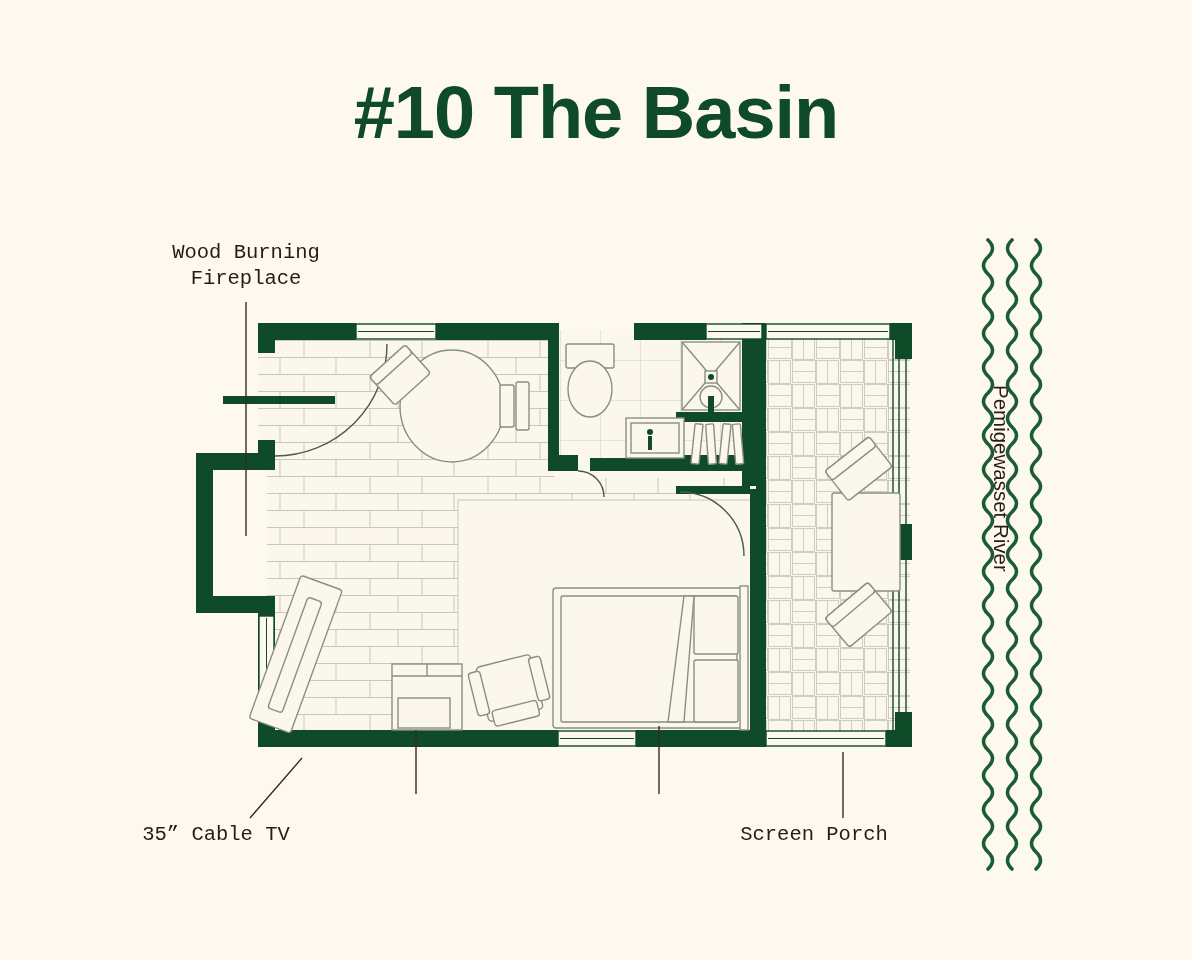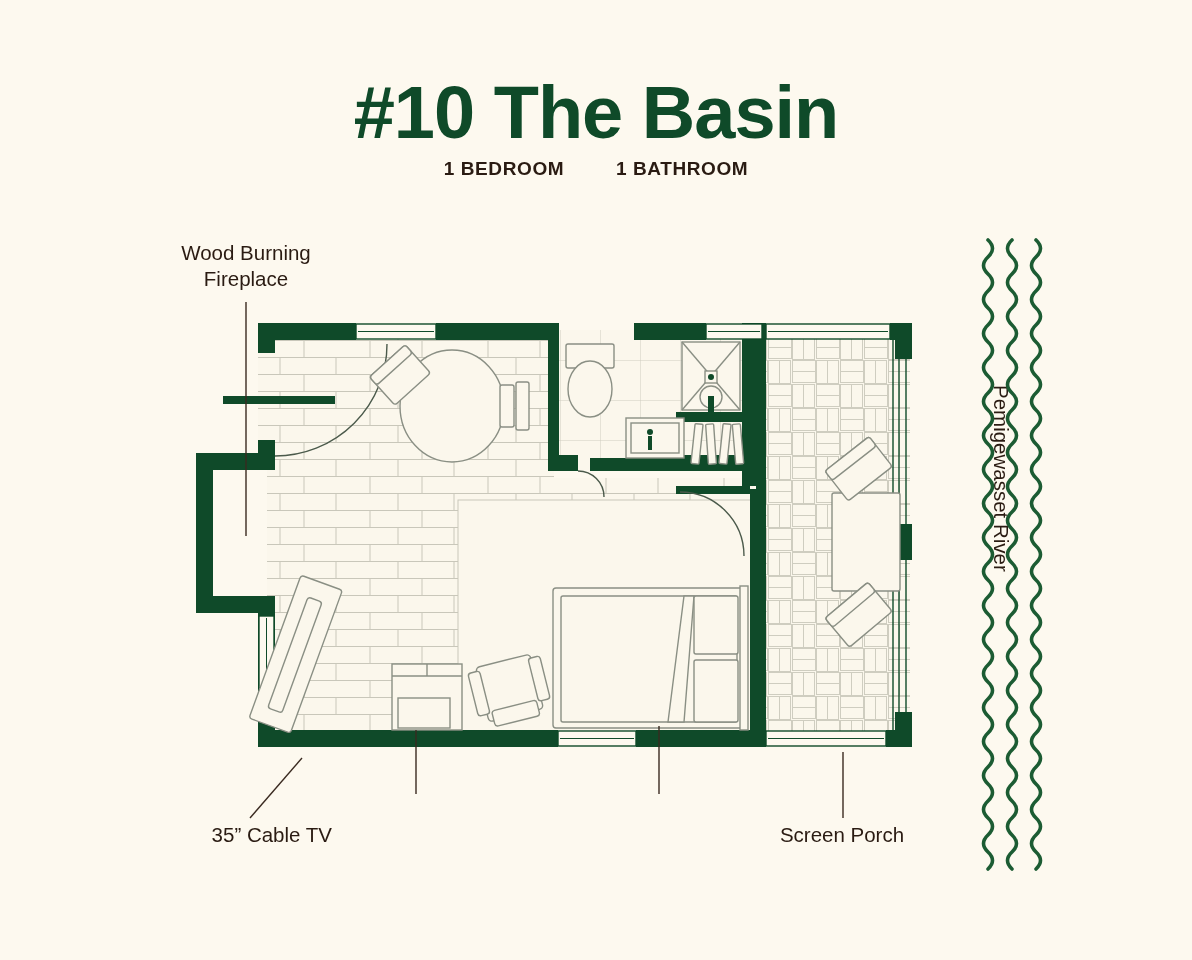--- a/index.html
+++ b/index.html
@@ -49,26 +49,27 @@
   .subtitle span { display: inline-block; }
   .subtitle .gap { width: 40px; }
 
   .label {
     position: absolute;
     font-size: 20.5px;
     line-height: 26px;
     color: #2a1b12;
     text-align: center;
     white-space: pre-line;
+    font-family: Liberation Mono, monospace;
   }
   #label-fireplace { left: 146px; top: 240px; width: 200px; }
-  #label-tv        { left: 132px; top: 822px; width: 200px; text-align: right; }
+  #label-tv        { left: 116px; top: 822px; width: 200px; }
   #label-fridge    { left: 318px; top: 798px; width: 200px; }
   #label-bed       { left: 558px; top: 798px; width: 200px; }
-  #label-porch     { left: 742px; top: 822px; width: 200px; }
+  #label-porch     { left: 714px; top: 822px; width: 200px; }
 
   #river-label {
     position: absolute;
     left: 940px;
     top: 432px;
     width: 260px;
     transform: rotate(90deg);
     transform-origin: 60px 13px;
     font-size: 20.5px;
     color: #2a1b12;
@@ -76,25 +77,20 @@
   }
   #plan-svg { position: absolute; left: 0; top: 0; }
 </style>
 </head>
 <body>
 
 <div id="page">
 
   <div class="title">#10 The Basin</div>
 
-  <div class="subtitle">
-    <span>1 BEDROOM</span>
-    <span class="gap"></span>
-    <span>1 BATHROOM</span>
-  </div>
 
   <div class="label" id="label-fireplace">Wood Burning
 Fireplace</div>
   <div class="label" id="label-tv">35” Cable TV</div>
   <div class="label" id="label-porch">Screen Porch</div>
   <div id="river-label">Pemigewasset River</div>
 
   <svg id="plan-svg" width="1192" height="960" viewBox="0 0 1192 960">
     <defs>
 

